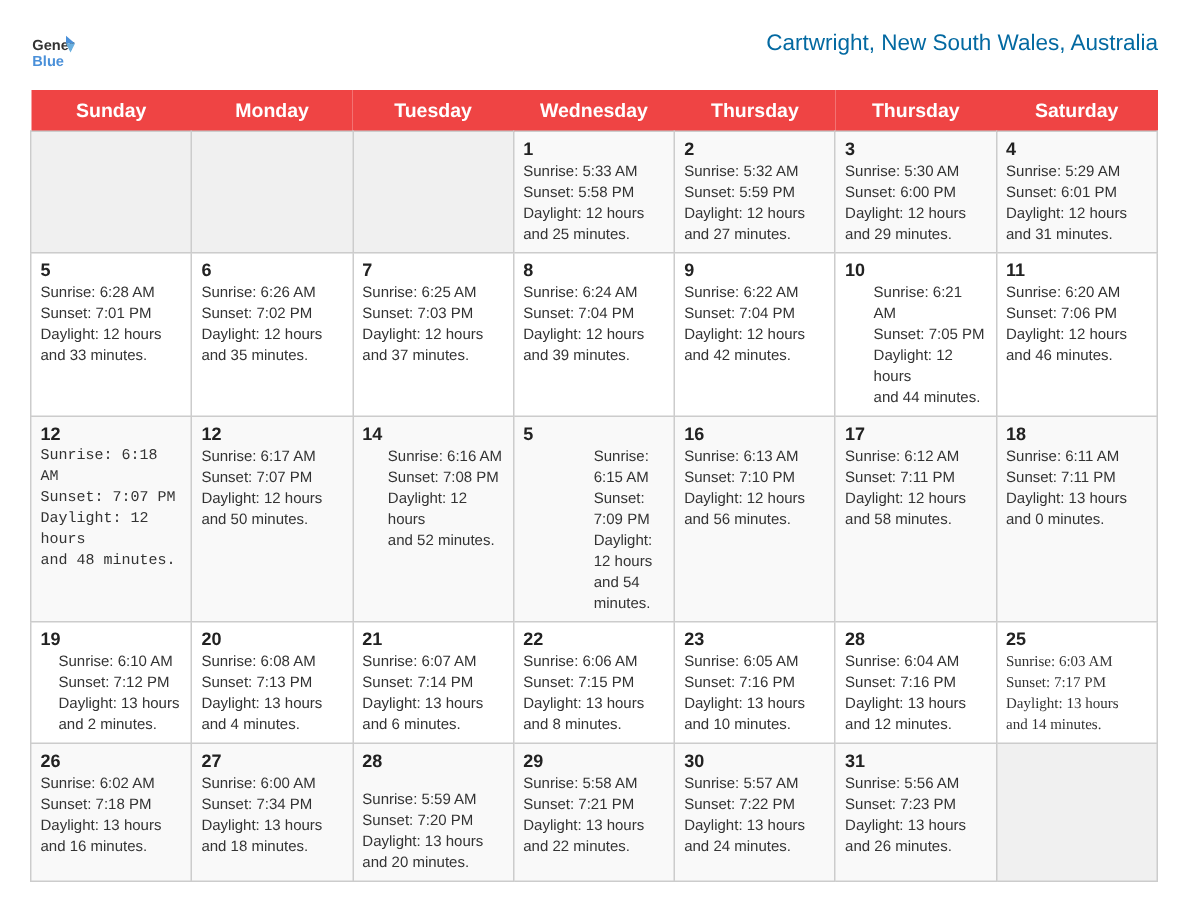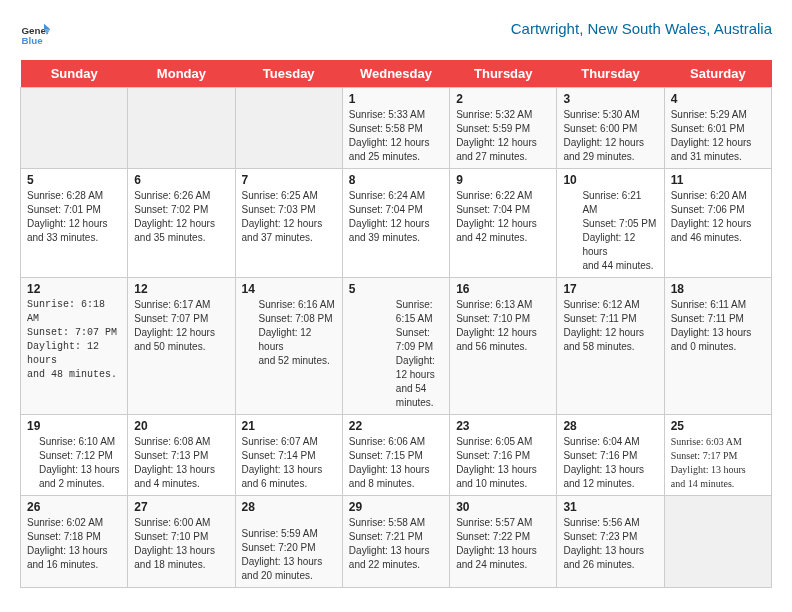--- a/index.html
+++ b/index.html
@@ -301,21 +301,21 @@
         <td>
           <span class="day-number">26</span>
           <div class="day-info" style="white-space: pre-line;">Sunrise: 6:02 AM
 Sunset: 7:18 PM
 Daylight: 13 hours
 and 16 minutes.</div>
         </td>
         <td>
           <span class="day-number">27</span>
           <div class="day-info" style="white-space: pre-line;">Sunrise: 6:00 AM
-Sunset: 7:10 PM
+Sunset: 7:34 PM
 Daylight: 13 hours
 and 18 minutes.</div>
         </td>
         <td>
           <span class="day-number">28</span>
           <div class="day-info" style="white-space: pre-line; margin-top: 13px;">Sunrise: 5:59 AM
 Sunset: 7:20 PM
 Daylight: 13 hours
 and 20 minutes.</div>
         </td>

